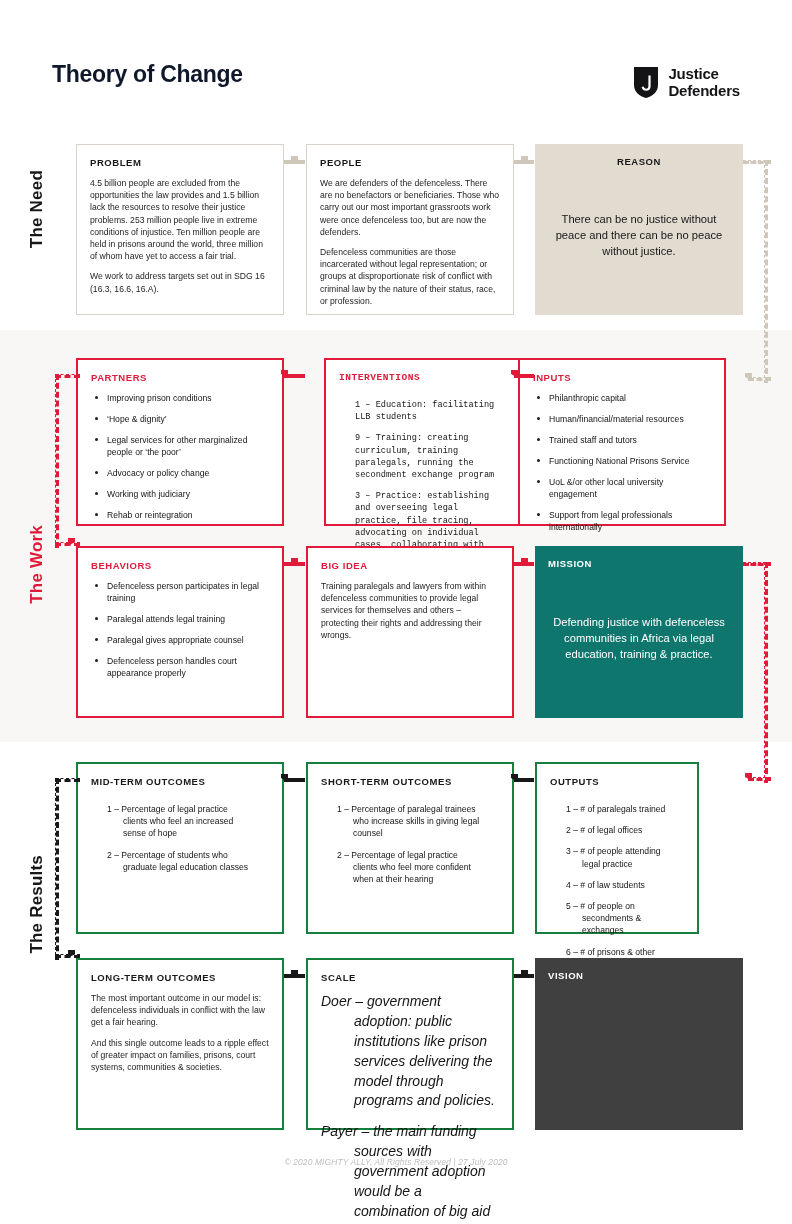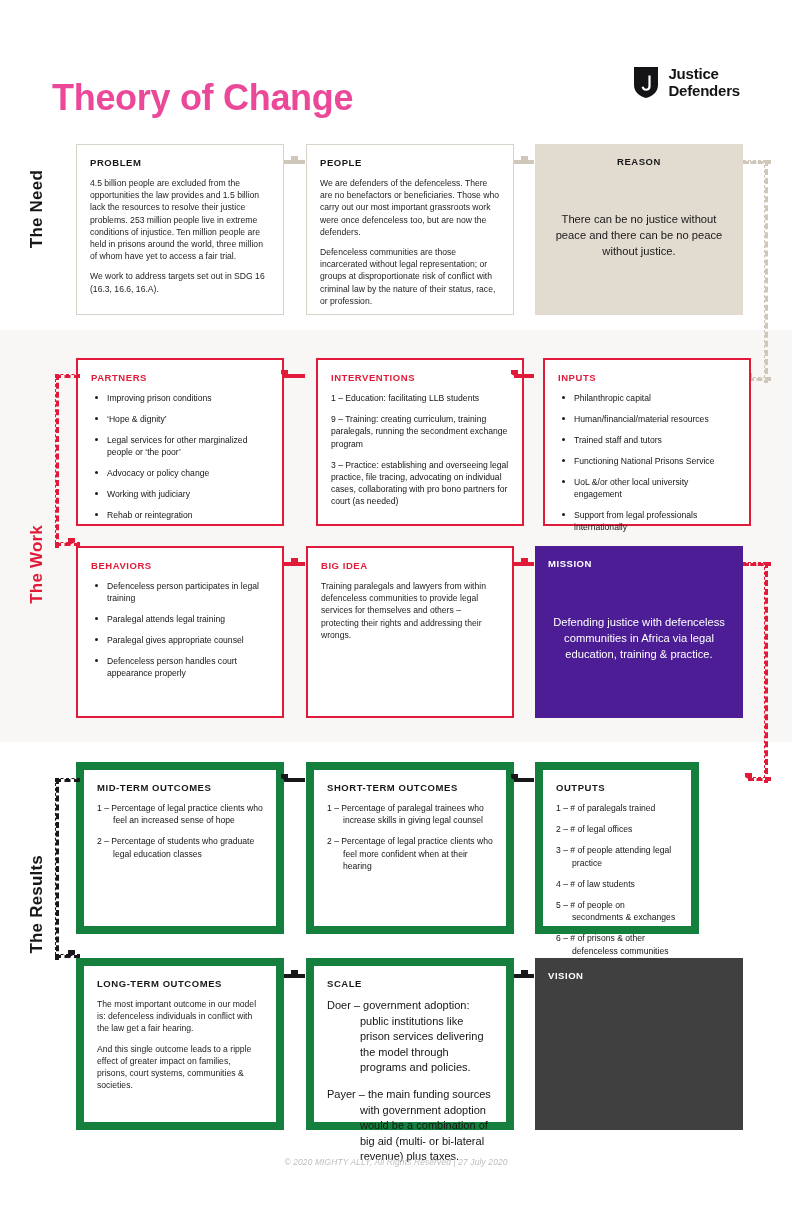--- a/index.html
+++ b/index.html
@@ -14,23 +14,23 @@
 
   
   .band{position:absolute;left:0;width:792px;}
   .band-need{top:0;height:330px;background:#ffffff;}
   .band-work{top:330px;height:412px;background:#f8f7f5;}
   .band-results{top:742px;height:482px;background:#ffffff;}
 
   
   .header{position:absolute;left:0;top:0;width:792px;height:130px;}
   .title{
-    position:absolute;left:52px;top:80px;
-    font-size:36px;font-weight:bold;letter-spacing:-0.3px;
-    color:#ec4899;line-height:1;
+    position:absolute;left:52px;top:63px;
+    font-size:23px;font-weight:bold;letter-spacing:-0.3px;
+    color:#0f172a;line-height:1;
   }
   .logo{position:absolute;right:52px;top:66px;display:flex;align-items:center;gap:9px;}
   .logo-mark{width:26px;height:33px;position:relative;}
   .logo-text{
     font-size:15px;font-weight:bold;line-height:1.08;color:#141416;
     letter-spacing:-0.2px;
   }
 
   
   .vlabel{
@@ -42,22 +42,22 @@
   }
   .vlabel-need{left:27px;top:170px;color:#18181a;}
   .vlabel-work{left:27px;top:525px;color:#e01a38;}
   .vlabel-results{left:27px;top:855px;color:#18181a;}
 
   
   .box{position:absolute;box-sizing:border-box;padding:12px 13px 10px 13px;}
   .box-need{border:1px solid #d8d3ca;background:#fff;}
   .box-reason{background:#e2dbd0;border:none;}
   .box-red{border:2px solid #e01a38;background:#fff;}
-  .box-red-filled{background:#4c1d95;border:none;}
-  .box-black{border:8px solid #15803d;background:#fff;}
+  .box-red-filled{background:#0f766e;border:none;}
+  .box-black{border:2px solid #15803d;background:#fff;}
   .box-black-filled{background:#404040;border:none;}
 
   .box-title{
     font-size:9.5px;font-weight:bold;letter-spacing:0.55px;
     margin:0 0 9px 0;text-transform:uppercase;
   }
   .t-dark{color:#18181a;}
   .t-red{color:#e01a38;}
   .t-white{color:#ffffff;}
 
@@ -69,41 +69,41 @@
   ul.bullets li{
     position:relative;padding-left:16px;margin-bottom:9px;
     font-size:8.6px;line-height:1.4;
   }
   ul.bullets li:last-child{margin-bottom:0;}
   ul.bullets li:before{
     content:"";position:absolute;left:4px;top:4px;
     width:3.2px;height:3.2px;border-radius:50%;background:#1d1d1f;
   }
 
-  ol.numlist{margin:0;padding:0;list-style:none;}
+  ol.numlist{margin:16px;padding:0;list-style:none;}
   ol.numlist li{
     font-size:8.6px;line-height:1.42;margin-bottom:9px;
   }
   ol.numlist li:last-child{margin-bottom:0;}
 
   ol.numlist.hang li{padding-left:16px;text-indent:-16px;}
 
   
   .statement{
     display:flex;align-items:flex-start;justify-content:center;
     text-align:center;
   }
   .statement-inner{
     font-size:11.2px;line-height:1.45;font-weight:normal;
   }
   .statement-dark{color:#18181a;}
   .statement-white{color:#ffffff;}
 
   
-  .scale-item{margin-bottom:11px;font-size:11px;line-height:1.42;padding-left:33px;text-indent:-33px;}
+  .scale-item{margin-bottom:11px;font-size:14px;line-height:1.42;padding-left:33px;text-indent:-33px;font-style:italic;}
   .scale-item:last-child{margin-bottom:0;}
   .hline{position:absolute;height:0;border-top-width:1.6px;border-top-style:solid;}
   .vline{position:absolute;width:0;border-left-width:1.6px;border-left-style:solid;}
   .dash-tan{border-color:#cfc7ba;border-style:dashed;}
   .solid-tan{border-color:#cfc7ba;border-style:solid;}
   .dash-red{border-color:#e01a38;border-style:dashed;}
   .solid-red{border-color:#e01a38;border-style:solid;}
   .dash-black{border-color:#18181a;border-style:dashed;}
   .solid-black{border-color:#18181a;border-style:solid;}
 
@@ -187,30 +187,30 @@
     <ul class="bullets">
       <li>Improving prison conditions</li>
       <li>‘Hope &amp; dignity’</li>
       <li>Legal services for other marginalized people or ‘the poor’</li>
       <li>Advocacy or policy change</li>
       <li>Working with judiciary</li>
       <li>Rehab or reintegration</li>
     </ul>
   </div>
 
-  <div class="box box-red" style="left:316px;top:358px;width:208px;height:168px;">
+  <div class="box box-red" style="left:324px;top:358px;width:208px;height:168px;font-family:Liberation Mono, monospace;">
     <div class="box-title t-red">INTERVENTIONS</div>
     <ol class="numlist">
       <li>1 – Education: facilitating LLB students</li>
       <li>9 – Training: creating curriculum, training paralegals, running the secondment exchange program</li>
       <li>3 – Practice: establishing and overseeing legal practice, file tracing, advocating on individual cases, collaborating with pro bono partners for court (as needed)</li>
     </ol>
   </div>
 
-  <div class="box box-red" style="left:543px;top:358px;width:208px;height:168px;">
+  <div class="box box-red" style="left:518px;top:358px;width:208px;height:168px;">
     <div class="box-title t-red">INPUTS</div>
     <ul class="bullets">
       <li>Philanthropic capital</li>
       <li>Human/financial/material resources</li>
       <li>Trained staff and tutors</li>
       <li>Functioning National Prisons Service</li>
       <li>UoL &amp;/or other local university engagement</li>
       <li>Support from legal professionals internationally</li>
     </ul>
   </div>

